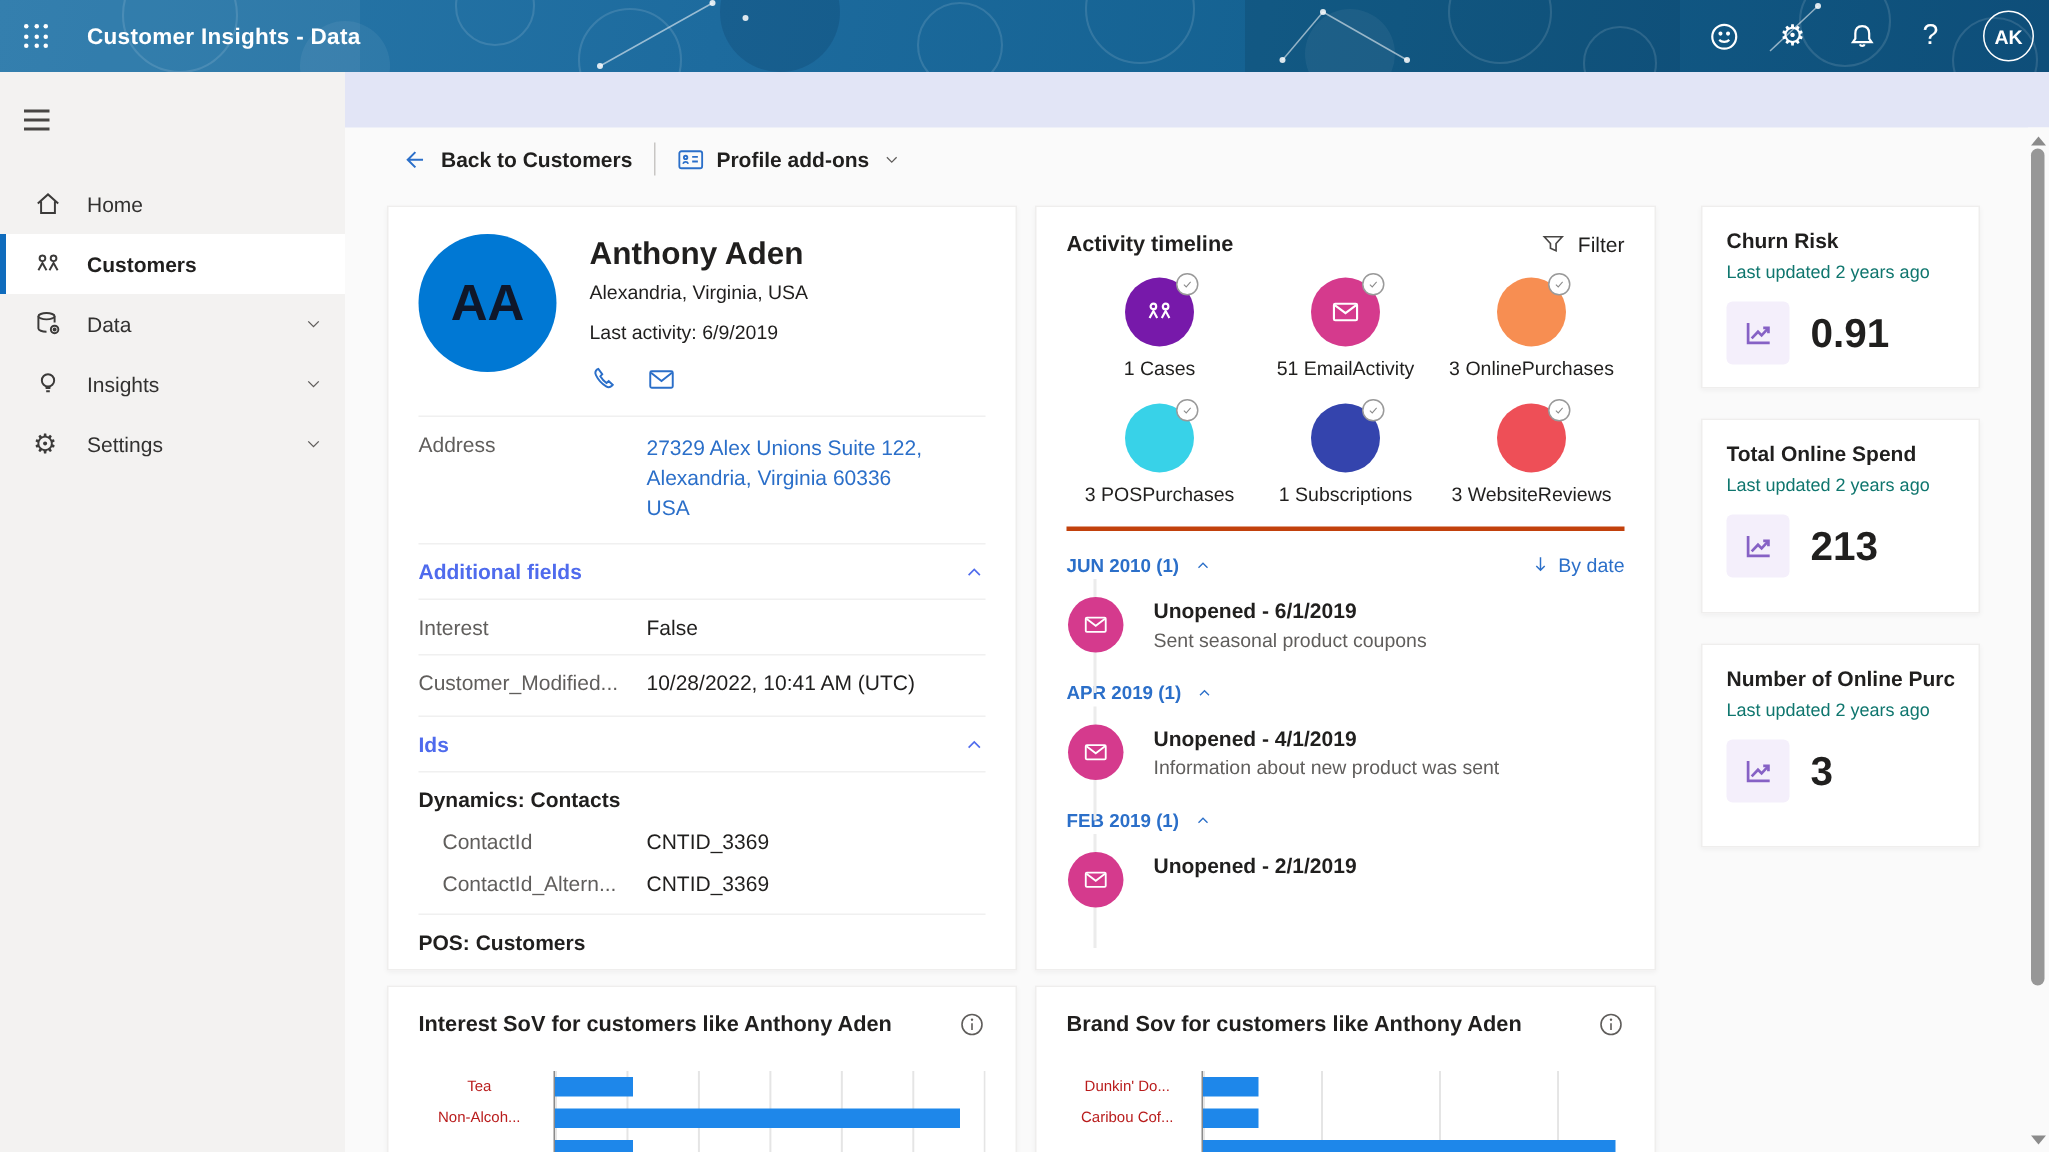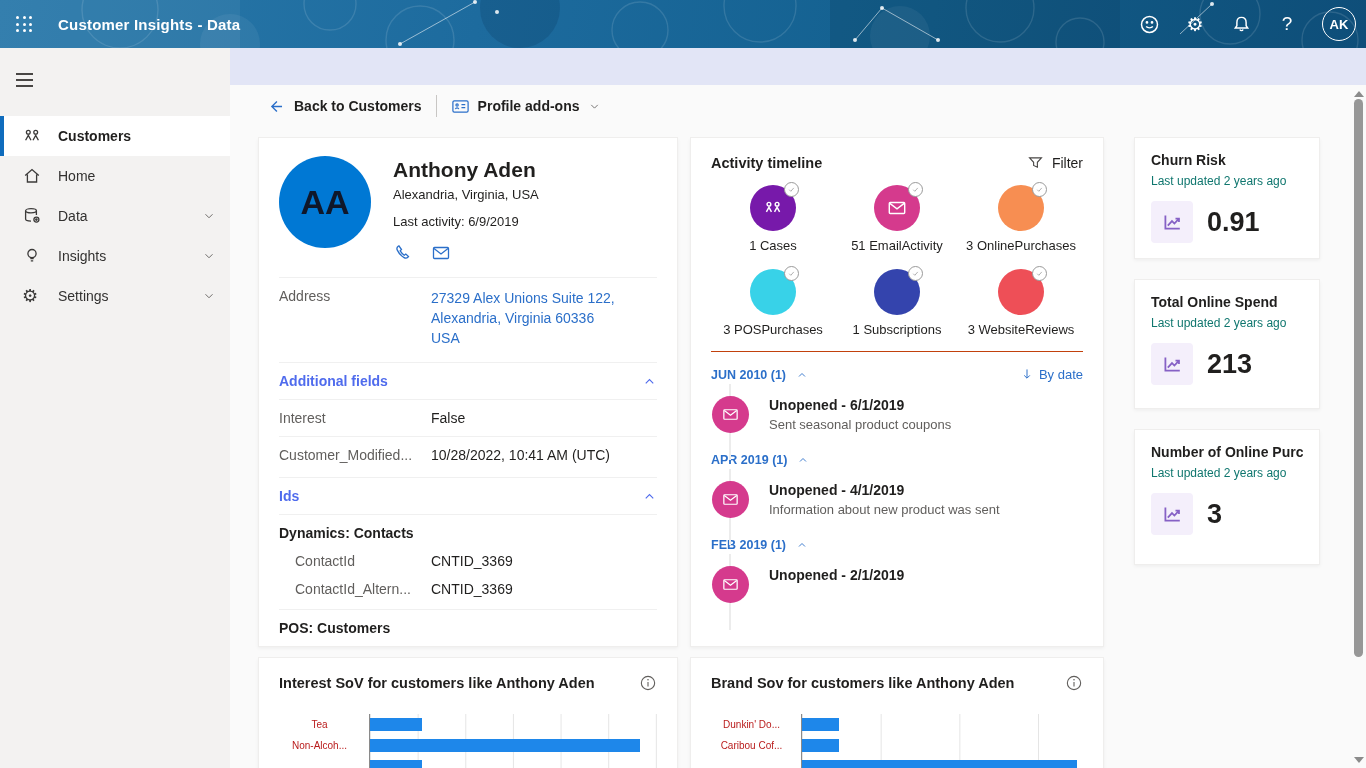--- a/index.html
+++ b/index.html
@@ -81,21 +81,21 @@
   .sect-chev svg{stroke:#4f6bed;fill:none;stroke-width:1.5;}
   .group-name{font-weight:bold;font-size:14px;padding:10px 0 6px 0;border-top:1px solid #f0f0f0;}
   .idrow{display:flex;padding:6px 0 6px 16px;font-size:14px;}
   .idrow-label{width:136px;color:#605e5c;flex-shrink:0;}
   
   .timeline-card{height:510px;overflow:hidden;padding:16px 20px;}
   .tl-head{display:flex;align-items:center;}
   .tl-title{font-size:14.5px;font-weight:bold;}
   .tl-filter{margin-left:auto;display:flex;align-items:center;gap:8px;cursor:pointer;font-size:14px;}
   .tl-filter svg{stroke:#484644;fill:none;stroke-width:1.3;}
-  .act-grid{display:grid;grid-template-columns:repeat(3,1fr);row-gap:16px;margin-top:14px;padding-bottom:14px;border-bottom:1px solid #c2410c;}
+  .act-grid{display:grid;grid-template-columns:repeat(3,1fr);row-gap:16px;margin-top:14px;padding-bottom:14px;border-bottom:3px solid #c2410c;}
   .act{display:flex;flex-direction:column;align-items:center;cursor:pointer;}
   .act-circle{width:46px;height:46px;border-radius:50%;position:relative;display:flex;align-items:center;justify-content:center;}
   .act-circle svg{stroke:#fff;fill:none;stroke-width:1.3;}
   .act-badge{position:absolute;top:-3px;right:-3px;width:15px;height:15px;border-radius:50%;background:#fff;border:1px solid #9a9a9a;
     display:flex;align-items:center;justify-content:center;box-sizing:border-box;}
   .act-badge svg{stroke:#8a8a8a;stroke-width:1.5;fill:none;}
   .act-label{font-size:13px;margin-top:7px;color:#201f1e;white-space:nowrap;}
   .month-row{display:flex;align-items:center;margin-top:15px;}
   .month-label{color:#2b6fc9;font-size:12.5px;font-weight:bold;display:flex;align-items:center;gap:10px;cursor:pointer;}
   .month-label svg{stroke:#2b6fc9;fill:none;stroke-width:1.5;}
@@ -216,37 +216,37 @@
 
 <div class="shell">
 
   <div class="sidebar">
     <div class="hamburger">
         <i></i>
         <i></i>
         <i></i>
       </div>
     <div class="nav">
+      <div class="nav-item">
+        <span class="ni-icon">
+          <svg viewBox="0 0 20 20">
+              <path d="M3.2 9.6 L10 3.6 L16.8 9.6 M5.4 8.4 V16 H14.6 V8.4"></path>
+            </svg>
+        </span>
+        <span class="nav-label">Home</span>
+      </div>
       <div class="nav-item selected">
         <span class="ni-icon">
           <svg viewBox="0 0 20 20">
               <circle cx="6.3" cy="6.2" r="1.9"></circle>
               <circle cx="13.7" cy="6.2" r="1.9"></circle>
               <path d="M3.6 14.2 L6.3 9.4 L9 14.2 M11 14.2 L13.7 9.4 L16.4 14.2"></path>
             </svg>
         </span>
         <span class="nav-label">Customers</span>
-      </div>
-      <div class="nav-item">
-        <span class="ni-icon">
-          <svg viewBox="0 0 20 20">
-              <path d="M3.2 9.6 L10 3.6 L16.8 9.6 M5.4 8.4 V16 H14.6 V8.4"></path>
-            </svg>
-        </span>
-        <span class="nav-label">Home</span>
       </div>
       <div class="nav-item">
         <span class="ni-icon">
           <svg viewBox="0 0 20 20">
               <ellipse cx="9" cy="4.8" rx="5.4" ry="2.1"></ellipse>
               <path d="M3.6 4.8 V13 c0 1.15 2.4 2.1 5.4 2.1 M14.4 4.8 V9"></path>
               <circle cx="14.4" cy="13.6" r="2.5"></circle>
               <circle cx="14.4" cy="13.6" r="0.7"></circle>
             </svg>
         </span>

